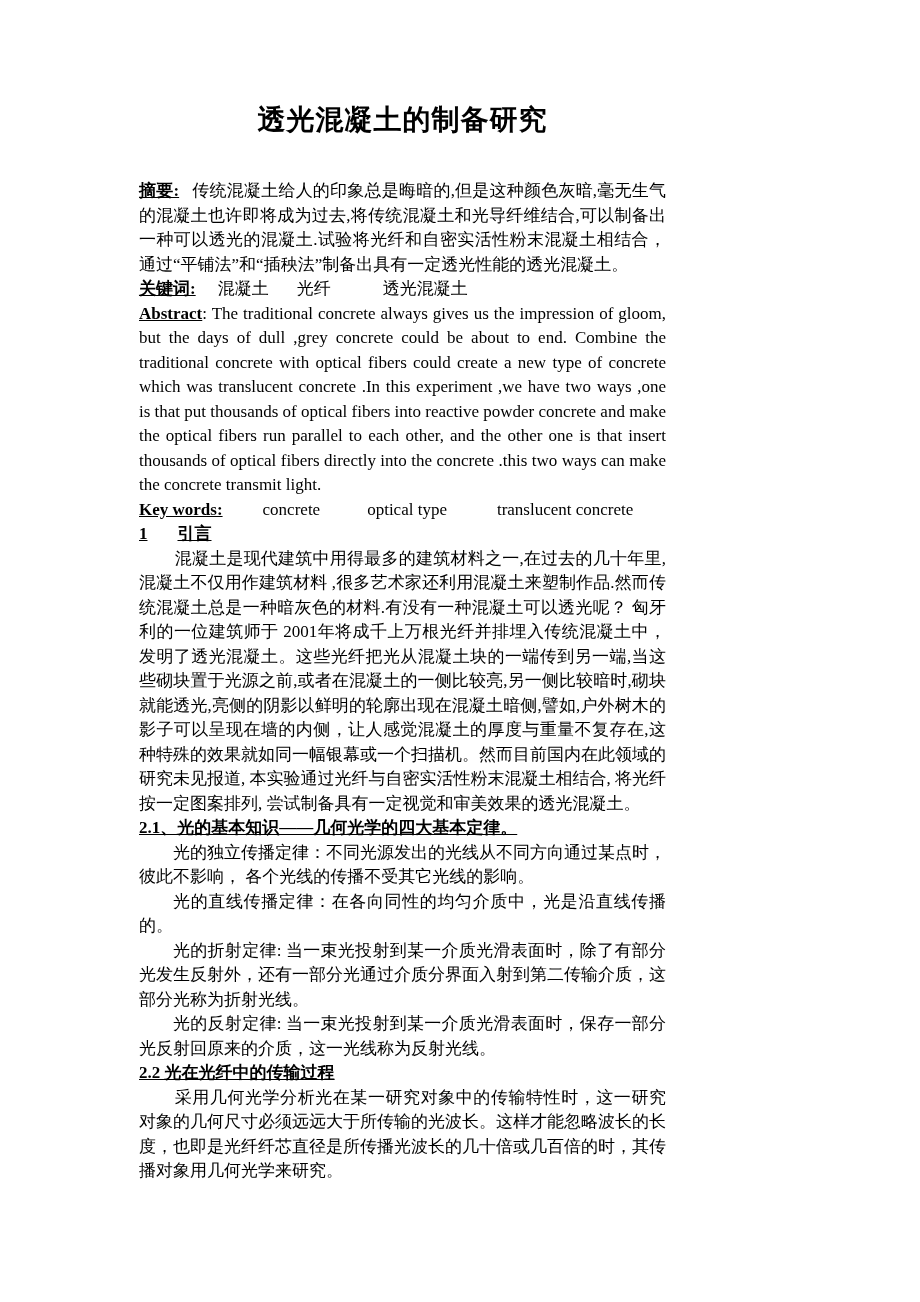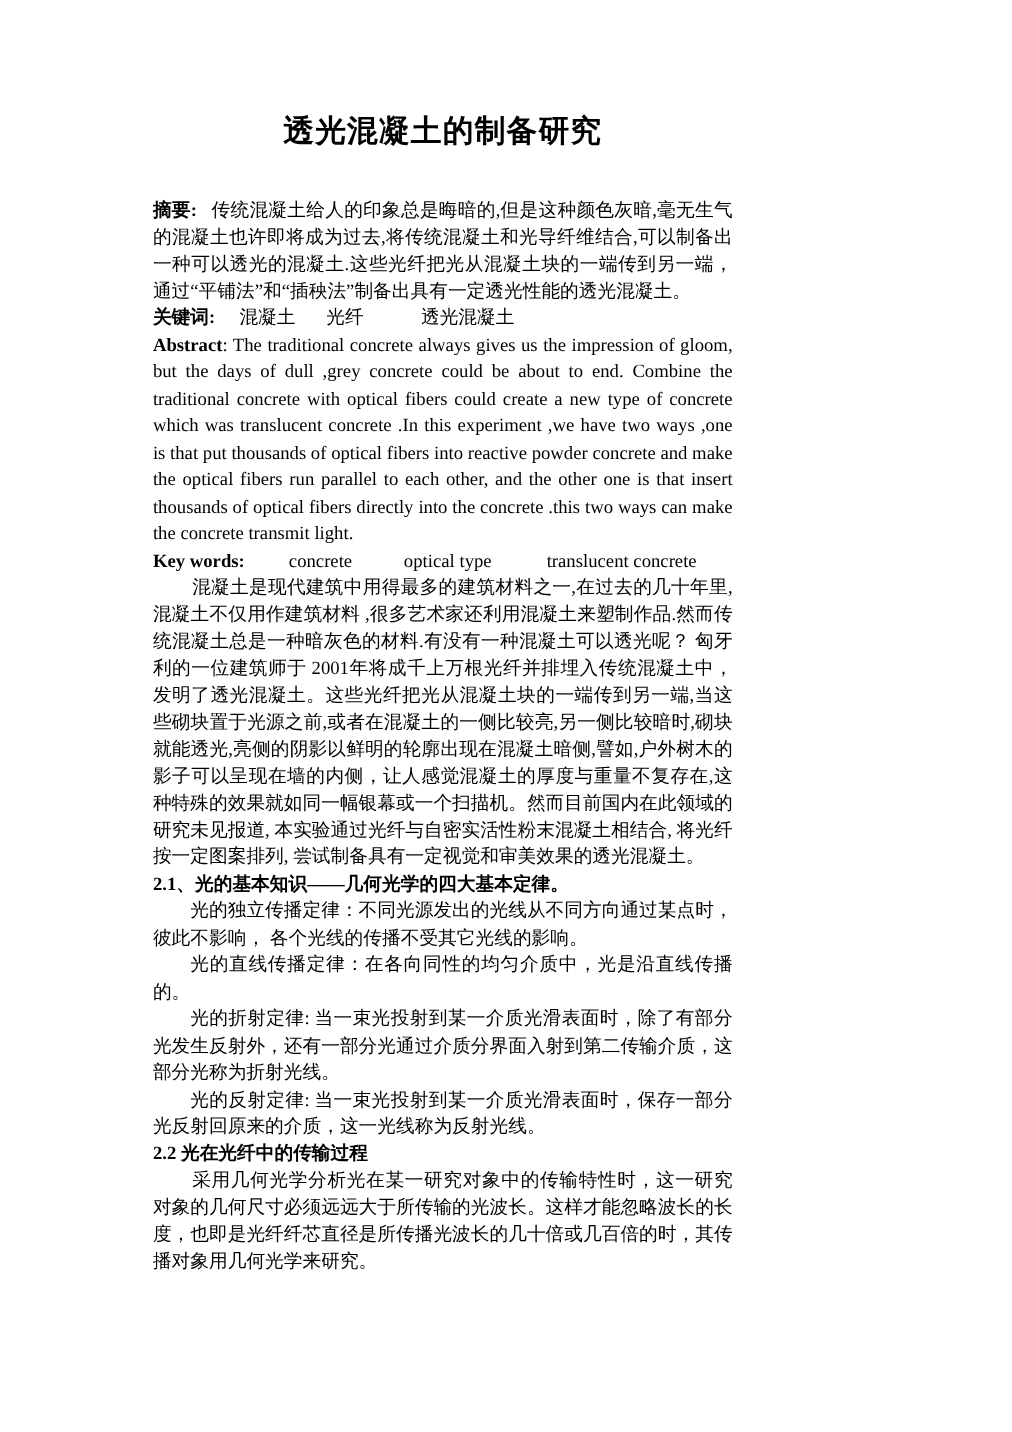--- a/index.html
+++ b/index.html
@@ -23,47 +23,48 @@
     text-align: center;
     font-size: 28px;
     line-height: 34px;
     font-weight: bold;
     letter-spacing: 1px;
     margin-bottom: 42px;
     font-family: "Liberation Serif", "DejaVu Serif", serif;
   }
   .para { margin: 0; }
   .justify { text-align: justify; }
-  .bold { font-weight: bold; }
+  .bold { font-weight: bold; text-decoration: underline; }
   .indent { text-indent: 2.1em; }
   .indent-small { text-indent: 2em; }
   .label-gap { margin-right: 13px; }
   .kw-label-cn { margin-right: 22px; }
   .kw-cn-1 { margin-right: 28px; text-align: center; }
   .kw-cn-2 { margin-right: 52px; }
   .kw-label-en { margin-right: 40px; }
   .kw-en-1 { margin-right: 47px; }
   .kw-en-2 { margin-right: 50px; }
   .sec-num { margin-right: 30px; }
 </style>
 </head>
 <body>
 
 <div class="page">
 
   <h1 class="doc-title">透光混凝土的制备研究</h1>
 
-  <p class="para justify"><span class="bold label-gap">摘要:</span><span>传统混凝土给人的印象总是晦暗的,但是这种颜色灰暗,毫无生气的混凝土也许即将成为过去,将传统混凝土和光导纤维结合,可以制备出一种可以透光的混凝土.这些光纤把光从混凝土块的一端传到另一端，通过“平铺法”和“插秧法”制备出具有一定透光性能的透光混凝土。</span></p>
+  <p class="para justify"><span class="bold label-gap">摘要:</span><span>传统混凝土给人的印象总是晦暗的,但是这种颜色灰暗,毫无生气的混凝土也许即将成为过去,将传统混凝土和光导纤维结合,可以制备出一种可以透光的混凝土.试验将光纤和自密实活性粉末混凝土相结合，通过“平铺法”和“插秧法”制备出具有一定透光性能的透光混凝土。</span></p>
 
   <p class="para"><span class="bold kw-label-cn">关键词:</span><span class="kw-cn-1">混凝土</span><span class="kw-cn-2">光纤</span><span>透光混凝土</span></p>
 
   <p class="para justify"><span class="bold">Abstract</span><span>: The traditional concrete always gives us the impression of gloom, but the days of dull ,grey concrete could be about to end. Combine the traditional concrete with optical fibers could create a new type of concrete which was translucent concrete .In this experiment ,we have two ways ,one is that put thousands of optical fibers into reactive powder concrete and make the optical fibers run parallel to each other, and the other one is that insert thousands of optical fibers directly into the concrete .this two ways can make the concrete transmit light.</span></p>
 
   <p class="para"><span class="bold kw-label-en">Key words:</span><span class="kw-en-1">concrete</span><span class="kw-en-2">optical type</span><span>translucent concrete</span></p>
 
+  <p class="para bold"><span class="sec-num">1</span><span>引言</span></p>
 
   <p class="para justify indent">混凝土是现代建筑中用得最多的建筑材料之一,在过去的几十年里,混凝土不仅用作建筑材料 ,很多艺术家还利用混凝土来塑制作品.然而传统混凝土总是一种暗灰色的材料.有没有一种混凝土可以透光呢？ 匈牙利的一位建筑师于 2001年将成千上万根光纤并排埋入传统混凝土中，发明了透光混凝土。这些光纤把光从混凝土块的一端传到另一端,当这些砌块置于光源之前,或者在混凝土的一侧比较亮,另一侧比较暗时,砌块就能透光,亮侧的阴影以鲜明的轮廓出现在混凝土暗侧,譬如,户外树木的影子可以呈现在墙的内侧，让人感觉混凝土的厚度与重量不复存在,这种特殊的效果就如同一幅银幕或一个扫描机。然而目前国内在此领域的研究未见报道, 本实验通过光纤与自密实活性粉末混凝土相结合, 将光纤按一定图案排列, 尝试制备具有一定视觉和审美效果的透光混凝土。</p>
 
 
   <p class="para bold justify">2.1、光的基本知识——几何光学的四大基本定律。</p>
 
   <p class="para justify indent-small">光的独立传播定律：不同光源发出的光线从不同方向通过某点时，彼此不影响， 各个光线的传播不受其它光线的影响。</p>
 
   <p class="para justify indent-small">光的直线传播定律：在各向同性的均匀介质中，光是沿直线传播的。</p>
 

